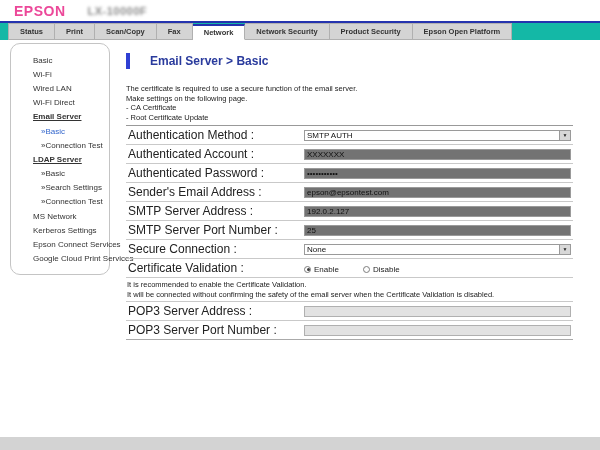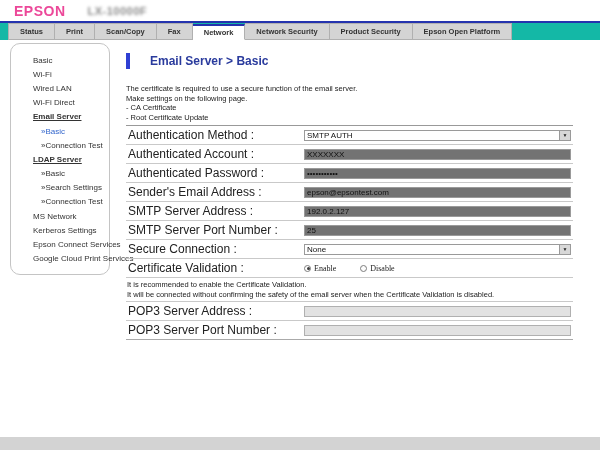--- a/index.html
+++ b/index.html
@@ -44,21 +44,21 @@
   td.lbl { width:178px; font-size:12px; color:#222; padding:2px 6px 2px 2px; white-space:nowrap; }
   td.fld { padding:1px 2px 1px 0; }
   td.fld input { display:block; width:100%; height:11px; font-size:8px; padding:0 2px;
                  border:1px solid #9a9a9a; background:#737373; font-family:"Liberation Sans",sans-serif; color:#111; }
   td.fld input:disabled { background:#e2e2e2; border-color:#b0b0b0; }
   .sel { position:relative; height:11px; border:1px solid #9a9a9a; background:#fff;
          font-size:8px; color:#111; padding:0 14px 0 2px; line-height:9px; cursor:default; }
   .selv { display:inline-block; line-height:9px; }
   .arrow { position:absolute; right:0; top:0; width:11px; height:9px; background:#d8d8d8;
            border-left:1px solid #9a9a9a; font-size:5px; color:#222; text-align:center; line-height:9px; }
-  .radios { display:flex; align-items:center; font-size:8px; color:#222; height:11px;font-family:Liberation Serif, serif; }
+  .radios { display:flex; align-items:flex-end; font-size:8px; color:#222; height:11px; }
   .radio-opt { display:inline-flex; align-items:center; margin-right:24px; cursor:pointer; }
   .rb { position:relative; display:inline-block; width:7px; height:7px; border:1px solid #7d7d7d;
         border-radius:50%; background:#fdfdfd; margin-right:3px; }
   .rb.on::after { content:""; position:absolute; left:1.5px; top:1.5px; width:3px; height:3px;
                   border-radius:50%; background:#3c3c3c; }
   td.note { font-size:7.5px; line-height:9.5px; color:#222; padding:2px 0 2px 1px; border-bottom:1px solid #c9c9c9; }
   tr:last-child td { border-bottom:1px solid #aaa; }
 
   .ok { display:block; margin:148px 0 0 2px; width:36px; height:15px; background:#3a62c8;
         border:1px solid #8fa3dd; border-radius:1px; color:#fff; font-size:9px; font-weight:bold;

